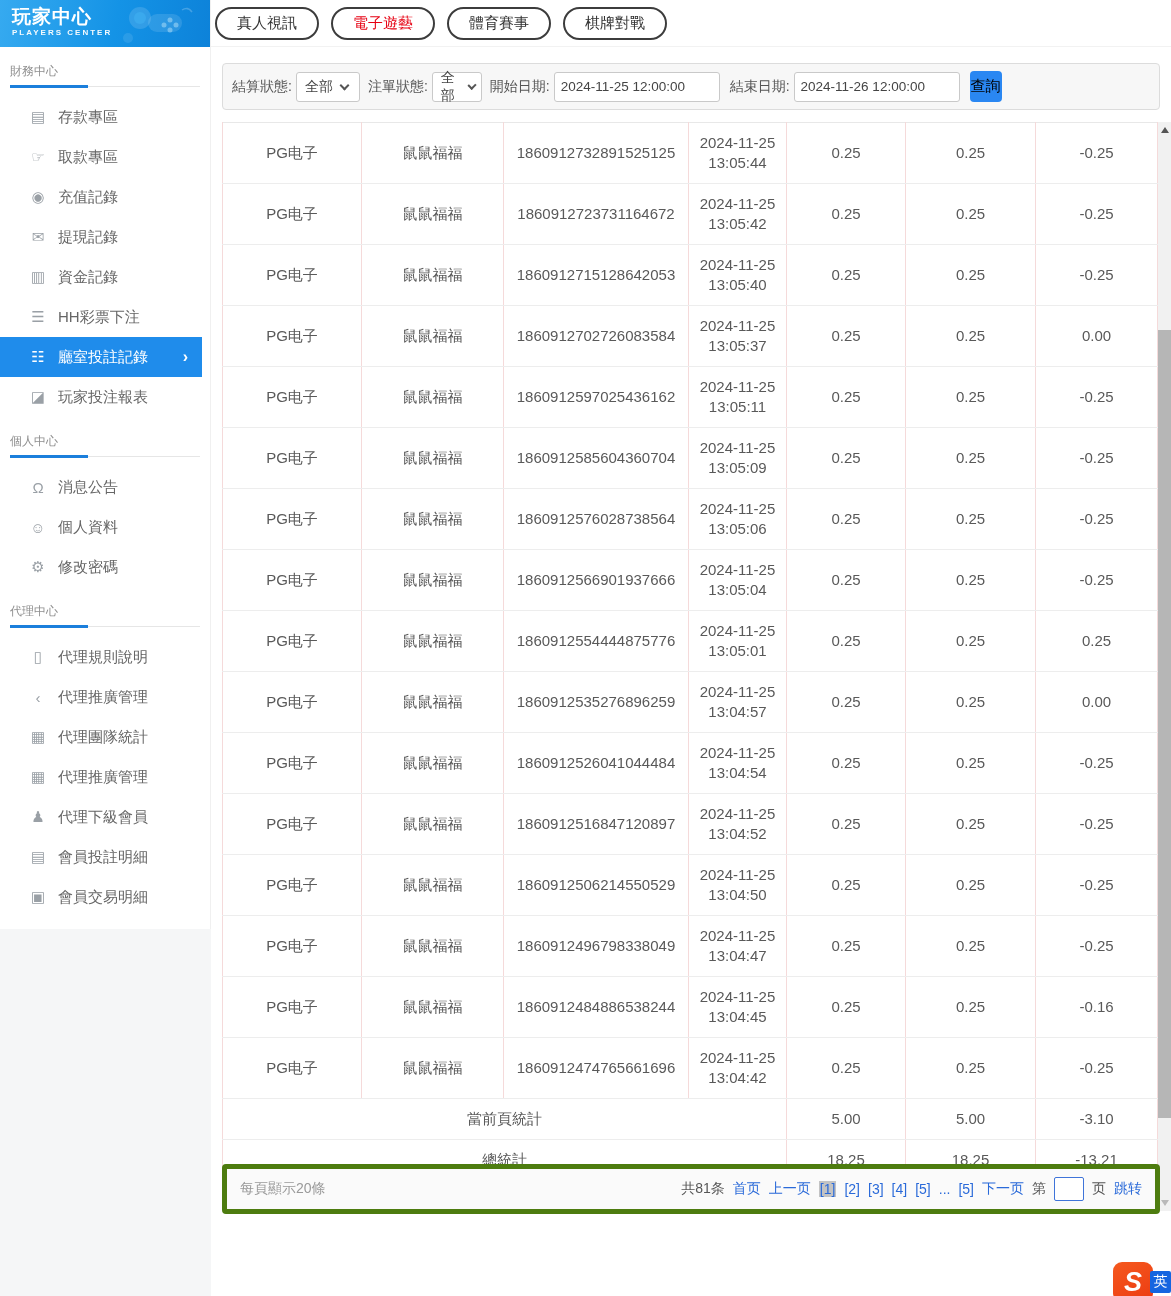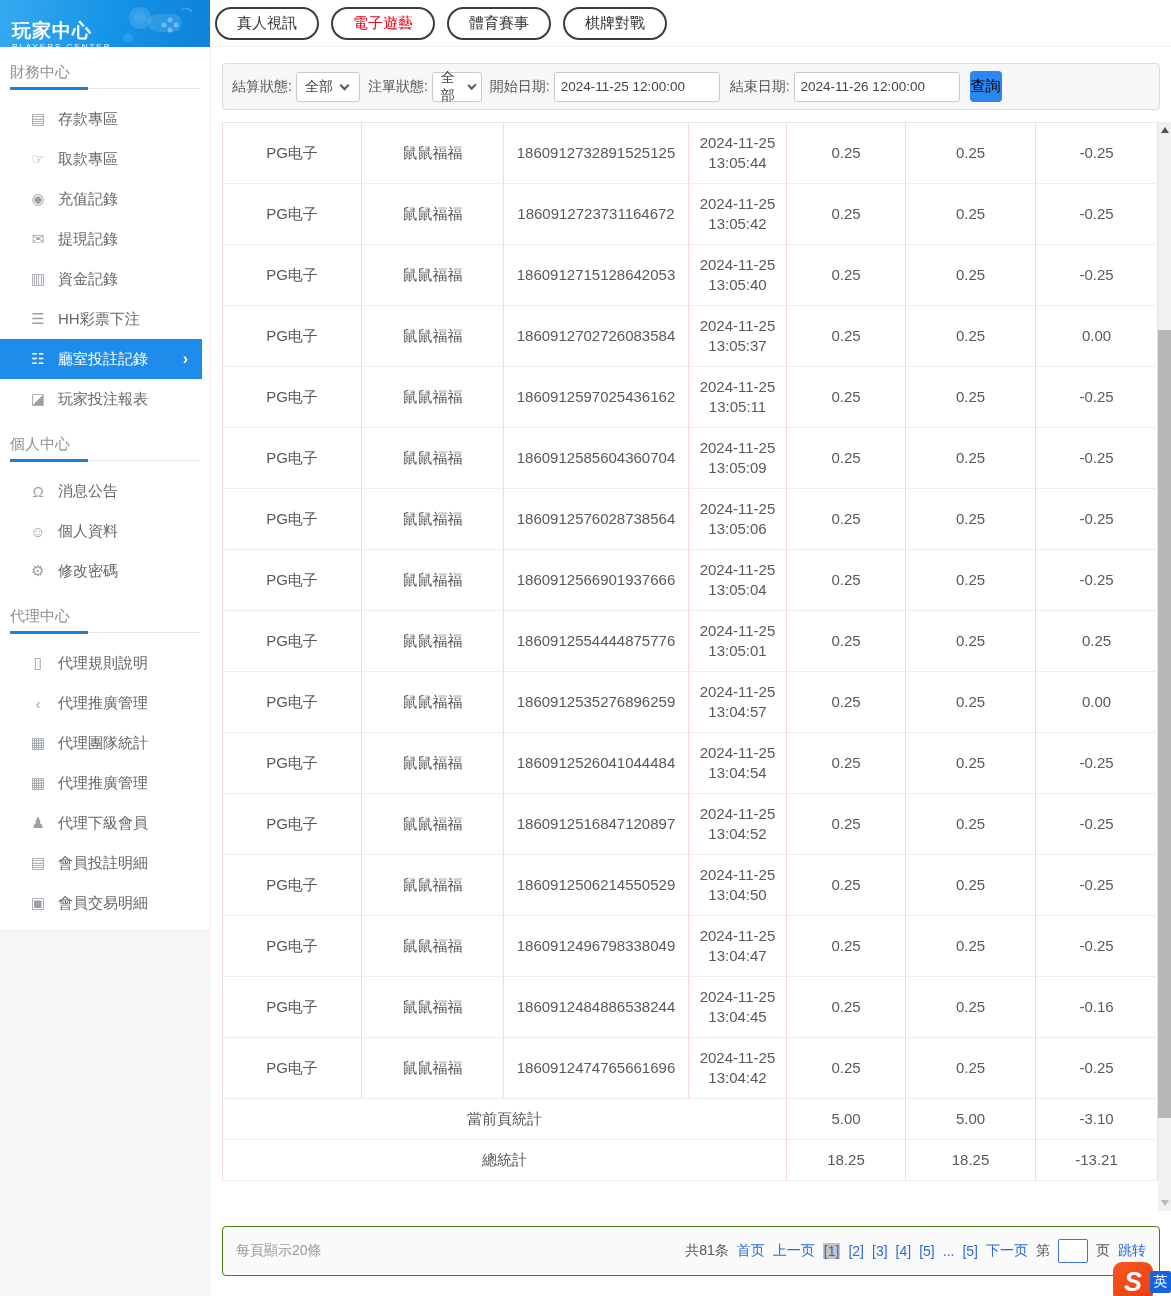--- a/index.html
+++ b/index.html
@@ -8,25 +8,25 @@
     position:relative; overflow:hidden; background:#fff;
     font-family:"Liberation Sans","DejaVu Sans",sans-serif;
     -webkit-font-smoothing:antialiased;
   }
 
   
   .sidebar { position:absolute; left:0; top:0; width:211px; height:929px; background:#fff; border-right:1px solid #f0f0f0; }
   .sidebar-below { position:absolute; left:0; top:929px; width:211px; height:367px; background:#f5f6f7; }
   .logo { position:relative; height:47px; overflow:hidden;
           background:linear-gradient(100deg,#36aaf0 0%,#1493e6 55%,#0d82d9 100%);
-          color:#fff; padding:20px 0 0 12px; }
+          color:#fff; padding:6px 0 0 12px; }
   .logo .title { font-size:19px; font-weight:bold; letter-spacing:1px; line-height:22px; }
-  .logo .sub { font-size:8px; letter-spacing:2px; font-weight:normal; opacity:.95; }
+  .logo .sub { font-size:8px; letter-spacing:2px; font-weight:bold; opacity:.95; }
   .logo .pad-deco { position:absolute; right:8px; top:4px; width:90px; height:40px; opacity:.55; }
-  .sec-title { font-size:15px; color:#8f8f8f; padding:16px 0 6px 10px; }
+  .sec-title { font-size:12px; color:#8f8f8f; padding:16px 0 6px 10px; }
   .sec-underline { position:relative; margin:0 10px 10px 10px; border-bottom:1px solid #e6e6e6; height:0; }
   .sec-underline .blue { position:absolute; left:0; top:-1px; width:78px; height:3px; background:#1b7fdc; }
   .side-item { position:relative; height:40px; display:flex; align-items:center; cursor:pointer; }
   .side-item .ic { width:20px; margin-left:28px; text-align:center; color:#9aa0a6; font-size:15px; flex:0 0 20px; }
   .side-item .lbl { margin-left:10px; font-size:15px; color:#666; }
   .side-item.active { background:#1f8ceb; width:202px; }
   .side-item.active .ic, .side-item.active .lbl { color:#fff; }
   .side-item.active .chev { position:absolute; right:14px; color:#fff; font-size:16px; font-weight:bold; }
 
   
@@ -64,22 +64,22 @@
 
   
   .vscroll { position:absolute; right:0; top:0; width:13px; height:1089px; background:#f1f1f1; }
   .vs-up { position:absolute; top:5px; left:2.5px; width:0; height:0;
            border-left:4px solid transparent; border-right:4px solid transparent; border-bottom:6px solid #555; }
   .vs-down { position:absolute; bottom:5px; left:2.5px; width:0; height:0;
            border-left:4px solid transparent; border-right:4px solid transparent; border-top:6px solid #b9b9b9; }
   .vs-thumb { position:absolute; top:208px; left:0; width:13px; height:788px; background:#b6b6b6; }
 
   
-  .pagebar { position:absolute; left:222px; top:1226px; width:938px; height:50px; background:#fafafa;
-             border:1px solid #4d7c0f; border-radius:4px; display:flex; align-items:center;
+  .pagebar { position:absolute; left:222px; top:1164px; width:938px; height:50px; background:#fafafa;
+             border:5px solid #4d7c0f; border-radius:4px; display:flex; align-items:center;
              justify-content:space-between; padding:0 13px; font-size:14px; }
   .pg-left { color:#999; }
   .pg-right { display:flex; align-items:center; gap:8px; color:#555; }
   .pg-link { color:#2a6ad9; cursor:pointer; text-decoration:none; }
   .pg-num { color:#2a6ad9; cursor:pointer; }
   .pg-num.current { background:#c3c3c3; padding:0 1px; }
   .pg-ellipsis { color:#2a6ad9; }
   .jump-input { width:30px; height:24px; border:1px solid #3f74d9; border-radius:2px; background:#fff; font-family:inherit; }
 
   

